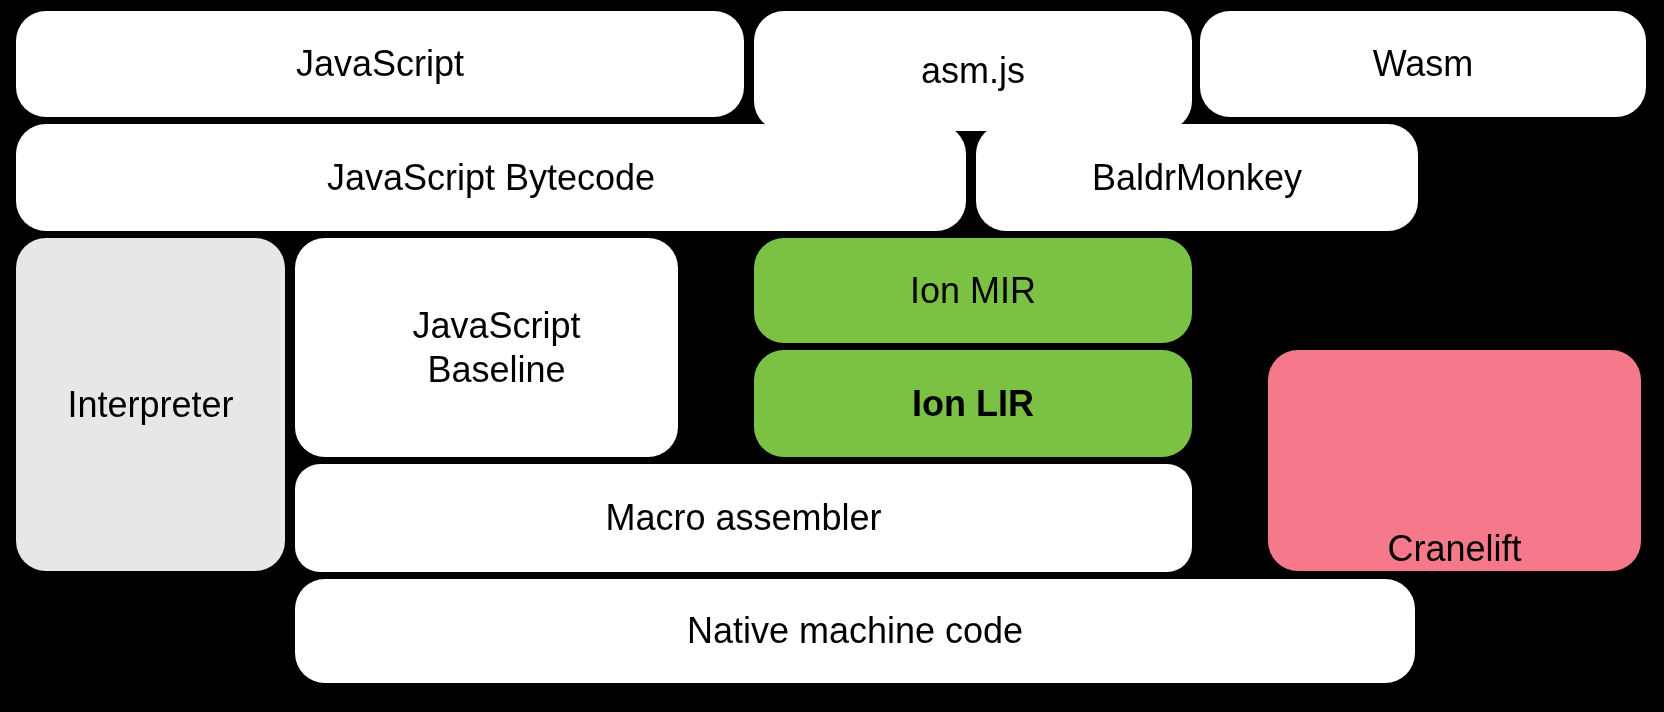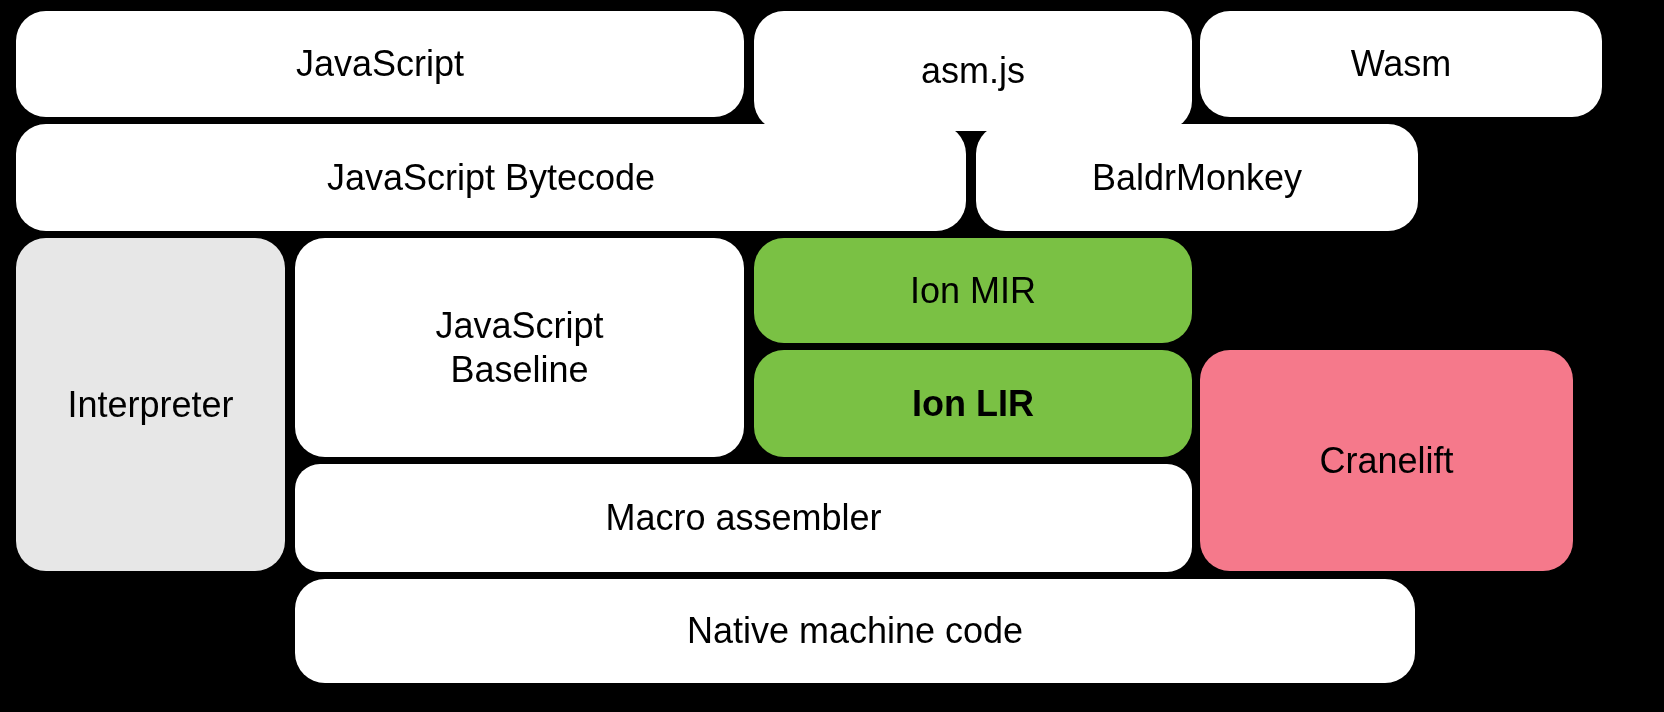--- a/index.html
+++ b/index.html
@@ -25,29 +25,29 @@
     text-align: center;
     color: #000000;
     font-size: 36px;
     line-height: 1.22;
   }
   .node span { display: block; }
 
   
   .n-javascript   { left: 16px;   top: 11px;  width: 728px;  height: 106px; }
   .n-asmjs        { left: 754px;  top: 11px;  width: 438px;  height: 120px; }
-  .n-wasm         { left: 1200px; top: 11px;  width: 402px;  height: 106px; }
+  .n-wasm         { left: 1200px; top: 11px;  width: 446px;  height: 106px; }
   .n-bytecode     { left: 16px;   top: 124px; width: 950px;  height: 107px; }
   .n-baldrmonkey  { left: 976px;  top: 124px; width: 442px;  height: 107px; }
   .n-interpreter  { left: 16px;   top: 238px; width: 269px;  height: 333px; }
-  .n-baseline     { left: 295px;  top: 238px; width: 449px;  height: 219px; }
+  .n-baseline     { left: 295px;  top: 238px; width: 363px;  height: 219px; padding-left: 20px; }
   .n-baseline span { max-width: 300px; }   
   .n-ionmir       { left: 754px;  top: 238px; width: 438px;  height: 105px; }
   .n-ionlir       { left: 754px;  top: 350px; width: 438px;  height: 107px; }
-  .n-cranelift    { left: 1200px; top: 350px; width: 373px;  height: 221px; }
+  .n-cranelift    { left: 1268px; top: 350px; width: 373px;  height: 221px; align-items: flex-end; }
   .n-macro        { left: 295px;  top: 464px; width: 897px;  height: 108px; }
   .n-native       { left: 295px;  top: 579px; width: 1120px; height: 104px; }
 </style>
 </head>
 <body>
 
 <div class="canvas">
 
   <div class="node n-javascript" style="background: rgb(255, 255, 255); color: rgb(0, 0, 0);">
     <span>JavaScript</span>

